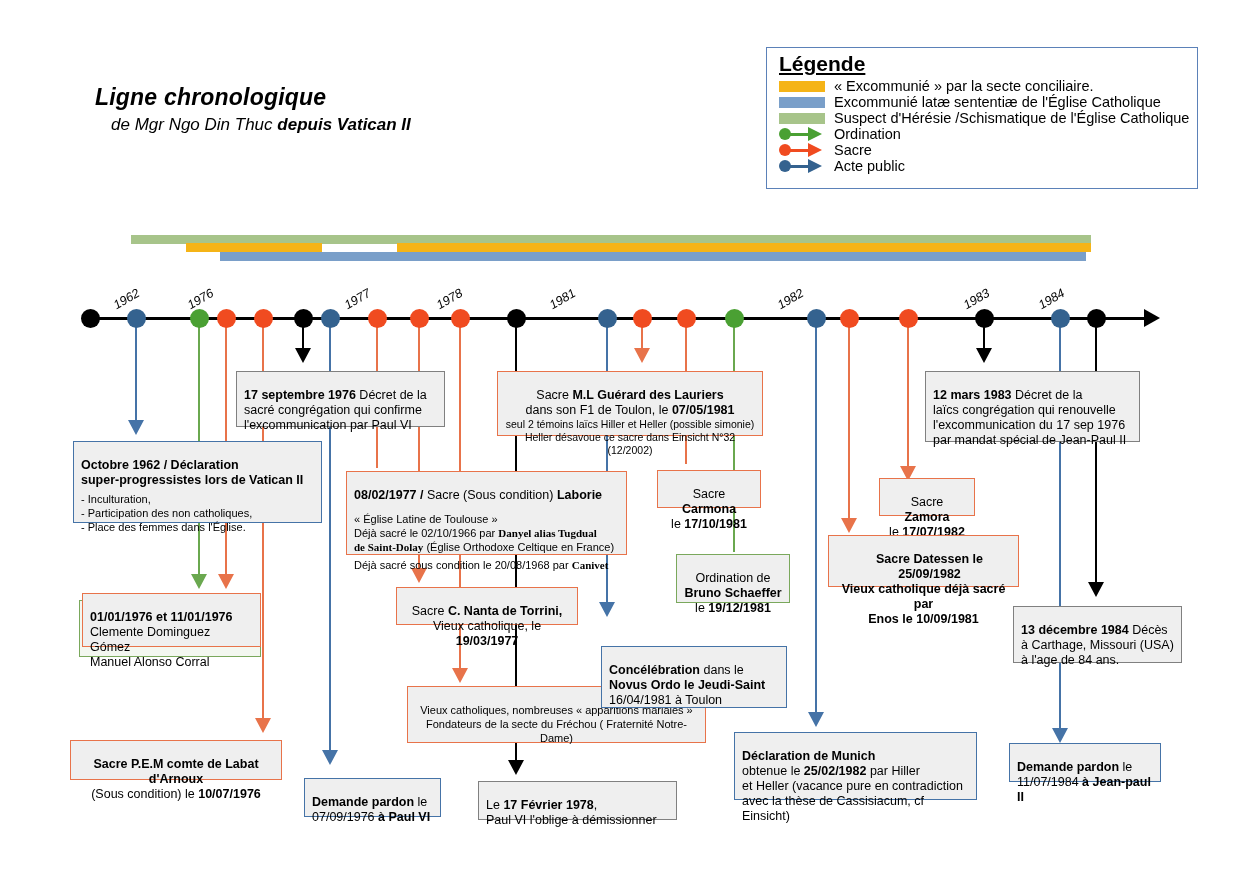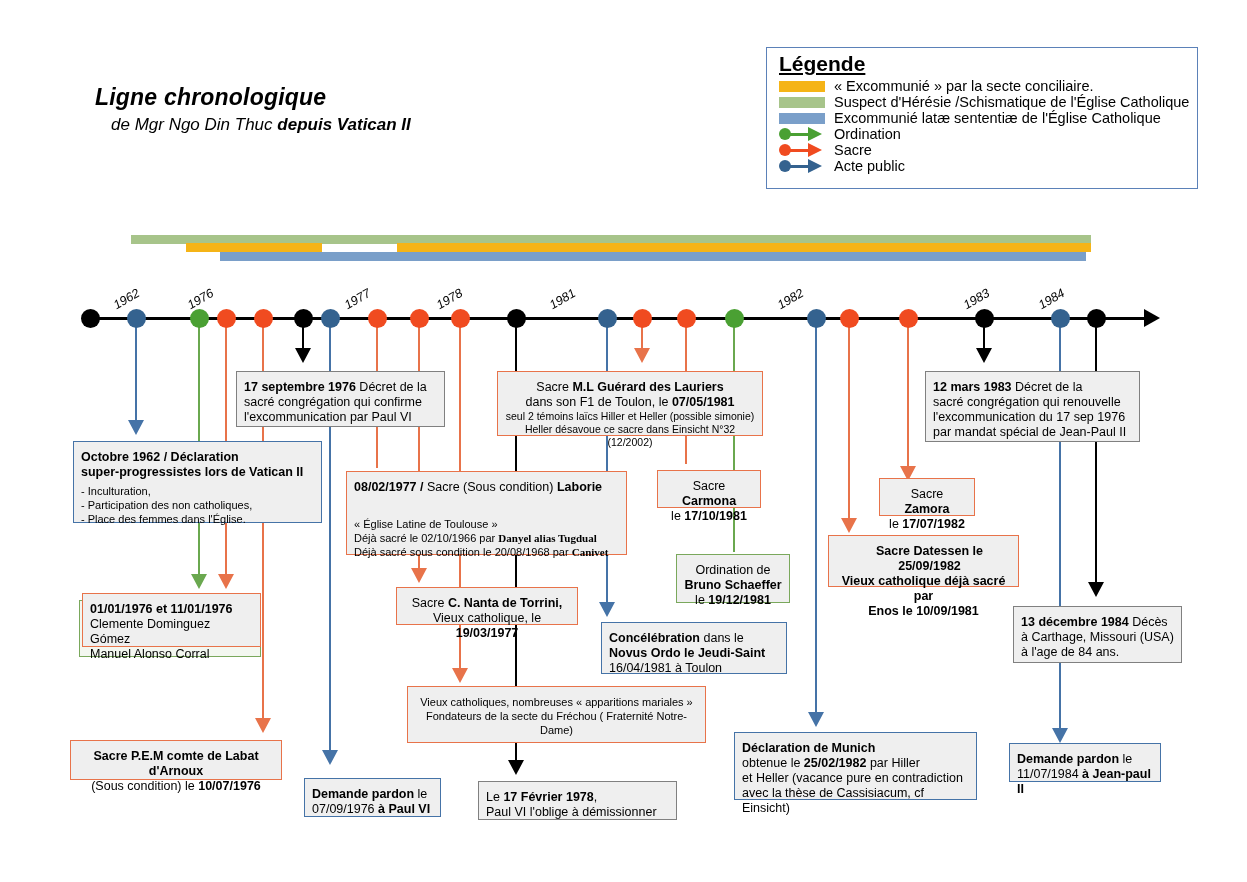--- a/index.html
+++ b/index.html
@@ -56,21 +56,21 @@
     transform:rotate(-30deg);transform-origin:left bottom;white-space:nowrap;}
 
   
   .vline{position:absolute;width:2px;}
   .vhead{position:absolute;width:0;height:0;
     border-left:8px solid transparent;border-right:8px solid transparent;}
 
   
   .tbox{
     position:absolute;box-sizing:border-box;background:#efefef;
-    border:1px solid #888;padding:8px 7px;
+    border:1px solid #888;padding:16px 7px;
   }
   .tbox.orange{border-color:#e8734a;}
   .tbox.blue{border-color:#4573a7;}
   .tbox.green{border-color:#7aa85c;}
   .tbox.gray{border-color:#808080;}
   .tbox.ghost{background:#f3f7f0;}
   .t-hd{font-size:12.5px;line-height:15px;}
   .t-hd b{font-weight:bold;}
   .t-bd{font-size:11px;line-height:14px;}
   .t-bd b{font-weight:bold;font-family:Liberation Serif, serif;}
@@ -88,26 +88,26 @@
   </div>
 
   <div class="abs legend-box" style="left:766px;top:47px;width:432px;height:142px;">
     <div class="legend-title">Légende</div>
 
     <div class="legend-row">
       <span class="legend-swatch" style="background:#f5b417;"></span>
       <span class="legend-text">« Excommunié » par la secte conciliaire.</span>
     </div>
     <div class="legend-row">
+      <span class="legend-swatch" style="background:#7a9fc9;"></span>
+      <span class="legend-text">Excommunié latæ sententiæ de l'Église Catholique</span>
+    </div>
+    <div class="legend-row">
       <span class="legend-swatch" style="background:#a7c48a;"></span>
       <span class="legend-text">Suspect d'Hérésie /Schismatique de l'Église Catholique</span>
-    </div>
-    <div class="legend-row">
-      <span class="legend-swatch" style="background:#7a9fc9;"></span>
-      <span class="legend-text">Excommunié latæ sententiæ de l'Église Catholique</span>
     </div>
     <div class="legend-row">
       <span class="legend-marker">
         <span class="legend-dot" style="background:#4aa033;"></span>
         <span class="legend-arrowline" style="background:#4aa033;"></span>
         <span class="legend-arrowhead" style="border-left:14px solid #4aa033;"></span>
       </span>
       <span class="legend-text">Ordination</span>
     </div>
     <div class="legend-row">
@@ -244,23 +244,24 @@
     <div class="t-hd">Clemente Dominguez Gómez</div>
     <div class="t-hd">Manuel Alonso Corral</div>
   </div>
 
   <div class="tbox orange ctr" style="left:70px;top:740px;width:212px;height:40px;">
     <div class="t-hd" style="font-weight:bold;">Sacre P.E.M comte de Labat d'Arnoux</div>
     <div class="t-hd"><span>(Sous condition) le </span><b>10/07/1976</b></div>
   </div>
 
   <div class="tbox orange" style="left:346px;top:471px;width:281px;height:84px;">
-    <div class="t-hd" style="margin-bottom:22px;"><b>08/02/1977 /</b><span> Sacre (Sous condition) </span><b>Laborie</b></div>
+    <div class="t-hd" style="margin-bottom:9px;"><b>08/02/1977 /</b><span> Sacre (Sous condition) </span><b>Laborie</b></div>
     <div class="t-bd">« Église Latine de Toulouse »</div>
     <div class="t-bd"><span>Déjà sacré le 02/10/1966 par </span><b>Danyel alias Tugdual</b></div>
+    <div class="t-bd" style="margin-bottom:4px;"><b>de Saint-Dolay</b><span> (Église Orthodoxe Celtique en France)</span></div>
     <div class="t-bd"><span>Déjà sacré sous condition le 20/08/1968 par </span><b>Canivet</b></div>
   </div>
 
   <div class="tbox orange ctr" style="left:396px;top:587px;width:182px;height:38px;">
     <div class="t-hd"><span>Sacre </span><b>C. Nanta de Torrini,</b></div>
     <div class="t-hd"><span>Vieux catholique, le </span><b>19/03/1977</b></div>
   </div>
 
   <div class="tbox orange" style="left:407px;top:686px;width:299px;height:57px;">
     <div class="t-bd ctr">Vieux catholiques, nombreuses « apparitions mariales »</div>
@@ -278,21 +279,21 @@
     <div class="t-hd"><span>Sacre </span><b>Carmona</b></div>
     <div class="t-hd"><span>le </span><b>17/10/1981</b></div>
   </div>
 
   <div class="tbox green ctr" style="left:676px;top:554px;width:114px;height:49px;">
     <div class="t-hd">Ordination de</div>
     <div class="t-hd" style="font-weight:bold;">Bruno Schaeffer</div>
     <div class="t-hd"><span>le </span><b>19/12/1981</b></div>
   </div>
 
-  <div class="tbox blue" style="left:601px;top:622px;width:186px;height:52px;">
+  <div class="tbox blue" style="left:601px;top:646px;width:186px;height:62px;">
     <div class="t-hd"><b>Concélébration</b><span> dans le</span></div>
     <div class="t-hd" style="font-weight:bold;">Novus Ordo le Jeudi-Saint</div>
     <div class="t-hd">16/04/1981 à Toulon</div>
   </div>
 
   <div class="tbox blue" style="left:304px;top:778px;width:137px;height:39px;">
     <div class="t-hd"><b>Demande pardon</b><span> le</span></div>
     <div class="t-hd"><span>07/09/1976 </span><b>à Paul VI</b></div>
   </div>
 
@@ -314,21 +315,21 @@
   </div>
 
   <div class="tbox orange ctr" style="left:828px;top:535px;width:191px;height:52px;">
     <div class="t-hd" style="font-weight:bold;margin-left:12px;">Sacre Datessen le 25/09/1982</div>
     <div class="t-hd" style="font-weight:bold;">Vieux catholique déjà sacré par</div>
     <div class="t-hd" style="font-weight:bold;">Enos le 10/09/1981</div>
   </div>
 
   <div class="tbox gray" style="left:925px;top:371px;width:215px;height:71px;">
     <div class="t-hd"><b>12 mars 1983</b><span> Décret de la</span></div>
-    <div class="t-hd">sacré congrégation qui renouvelle</div>
+    <div class="t-hd">laïcs congrégation qui renouvelle</div>
     <div class="t-hd">l'excommunication du 17 sep 1976</div>
     <div class="t-hd">par mandat spécial de Jean-Paul II</div>
   </div>
 
   <div class="tbox gray" style="left:1013px;top:606px;width:169px;height:57px;">
     <div class="t-hd"><b>13 décembre 1984</b><span> Décès</span></div>
     <div class="t-hd">à Carthage, Missouri (USA)</div>
     <div class="t-hd">à l'age de 84 ans.</div>
   </div>
 

